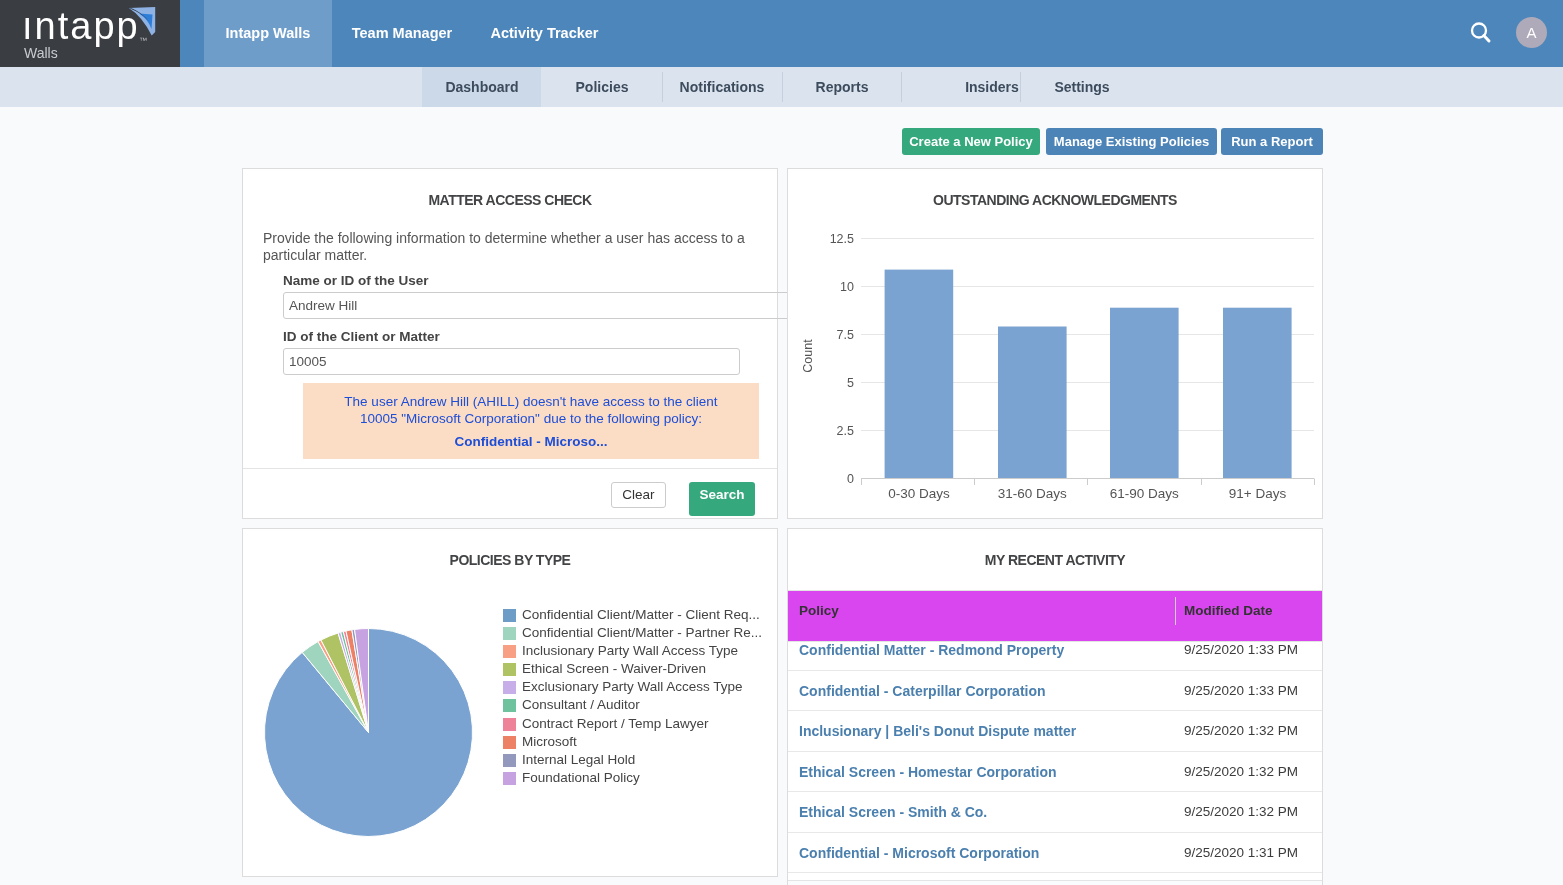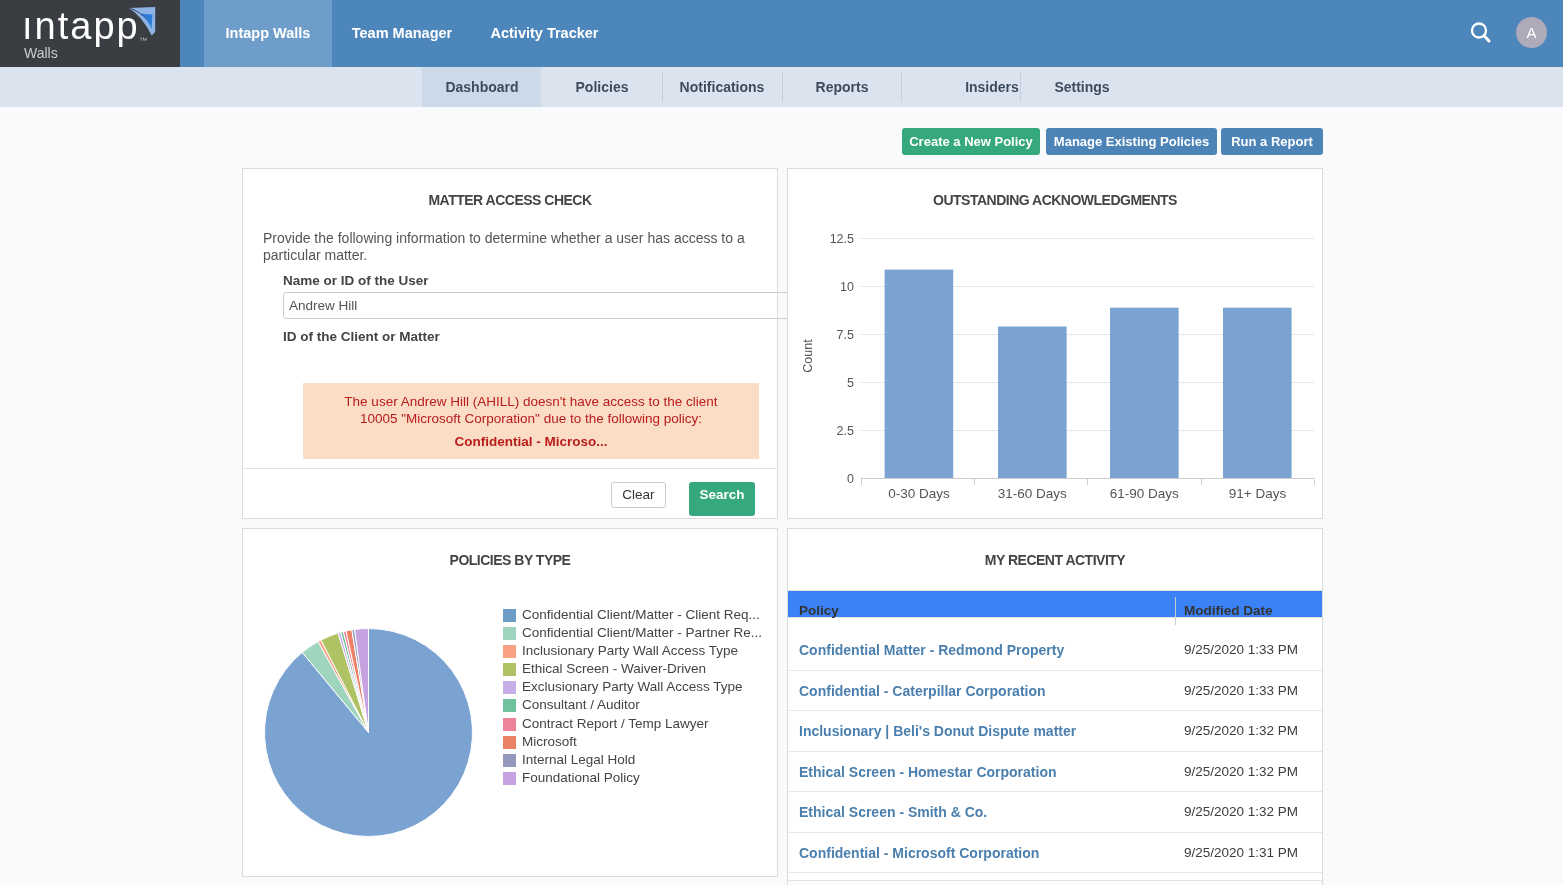--- a/index.html
+++ b/index.html
@@ -66,21 +66,22 @@
 <div class="btn green" style="left:902px; width:138px;">Create a New Policy</div>
 <div class="btn blue" style="left:1046px; width:171px;">Manage Existing Policies</div>
 <div class="btn blue" style="left:1221px; width:102px;">Run a Report</div>
 
 <div class="panel" style="left:242px; top:168px; width:536px; height:351px;">
   <div class="ptitle" style="top:23px;">MATTER ACCESS CHECK</div>
   <div class="abs" style="left:20px; top:61px; width:490px; color:#555; font-size:14px; line-height:17px;">Provide the following information to determine whether a user has access to a particular matter.</div>
   <div class="abs" style="left:40px; top:104px; color:#444; font-size:13.5px; font-weight:bold;">Name or ID of the User</div>
   <div class="abs" style="left:40px; top:123px; width:514px; height:27px; border:1px solid #ccc; border-radius:3px; color:#555; font-size:13.5px; line-height:25px; padding-left:5px;">Andrew Hill</div>
   <div class="abs" style="left:40px; top:160px; color:#444; font-size:13.5px; font-weight:bold;">ID of the Client or Matter</div>
-  <div class="abs" style="left:60px; top:214px; width:456px; height:76px; background:#fbdcc5; color:#b91c1c; font-size:13.5px; text-align:center; padding-top:10px; line-height:17px;">The user Andrew Hill (AHILL) doesn't have access to the client<br>10005 "Microsoft Corporation" due to the following policy:<br><div style="font-weight:bold; margin-top:6px;">Confidential - Microso...</div></div>
+  <div class="abs" style="left:40px; top:179px; width:457px; height:27px; border:1px solid #ccc; border-radius:3px; color:#555; font-size:13.5px; line-height:25px; padding-left:5px;">10005</div>
+  <div class="abs" style="left:60px; top:214px; width:456px; height:76px; background:#fbdcc5; color:#1d4ed8; font-size:13.5px; text-align:center; padding-top:10px; line-height:17px;">The user Andrew Hill (AHILL) doesn't have access to the client<br>10005 "Microsoft Corporation" due to the following policy:<br><div style="font-weight:bold; margin-top:6px;">Confidential - Microso...</div></div>
   <div class="abs" style="left:0; top:299px; width:100%; height:1px; background:#e4e4e4;"></div>
   <div class="abs" style="left:368px; top:313px; width:55px; height:26px; background:#fff; border:1px solid #ccc; border-radius:3px; color:#333; font-size:13.5px; text-align:center; line-height:24px;">Clear</div>
   <div class="abs" style="left:446px; top:313px; width:66px; height:34px; background:#35a97d; border-radius:3px; color:#fff; font-size:13.5px; font-weight:bold; text-align:center; line-height:26px;">Search</div>
 </div>
 
 <div class="panel" style="left:787px; top:168px; width:536px; height:351px;">
   <div class="ptitle" style="top:23px;">OUTSTANDING ACKNOWLEDGMENTS</div>
   <svg class="abs" style="left:0; top:0;" width="536" height="351" viewBox="0 0 536 351">
     <g stroke="#e6e6e6" stroke-width="1">
       <line x1="73" y1="69.5" x2="526" y2="69.5"></line>
@@ -144,21 +145,21 @@
     <div class="lg" style="--c:#6ec29e;">Consultant / Auditor</div>
     <div class="lg" style="--c:#ee8298;">Contract Report / Temp Lawyer</div>
     <div class="lg" style="--c:#ec8166;">Microsoft</div>
     <div class="lg" style="--c:#9299bd;">Internal Legal Hold</div>
     <div class="lg" style="--c:#c6a2e0;">Foundational Policy</div>
   </div>
 </div>
 
 <div class="panel" style="left:787px; top:528px; width:536px; height:360px;">
   <div class="ptitle" style="top:23px;">MY RECENT ACTIVITY</div>
-  <div class="abs" style="left:0; top:61px; width:534px; height:28px; background:#3b82f6; border-top:1px solid #e3e3e3; border-bottom:1px solid #e3e3e3;">
+  <div class="abs" style="left:0; top:61px; width:534px; height:52px; background:#d946ef; border-top:1px solid #e3e3e3; border-bottom:1px solid #e3e3e3;">
     <div class="abs" style="left:11px; top:0; line-height:39px; color:#333; font-size:13.5px; font-weight:bold;">Policy</div>
     <div class="abs" style="left:396px; top:0; line-height:39px; color:#333; font-size:13.5px; font-weight:bold;">Modified Date</div>
     <div class="abs" style="left:387px; top:6px; width:1px; height:28px; background:#ccc;"></div>
   </div>
   <div class="row" style="top:101px;">
       <a>Confidential Matter - Redmond Property</a>
       <span>9/25/2020 1:33 PM</span>
     </div>
   <div class="row" style="top:141.5px;">
       <a>Confidential - Caterpillar Corporation</a>

